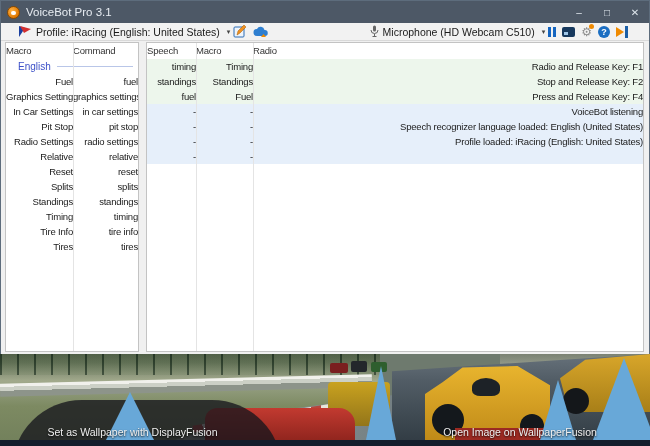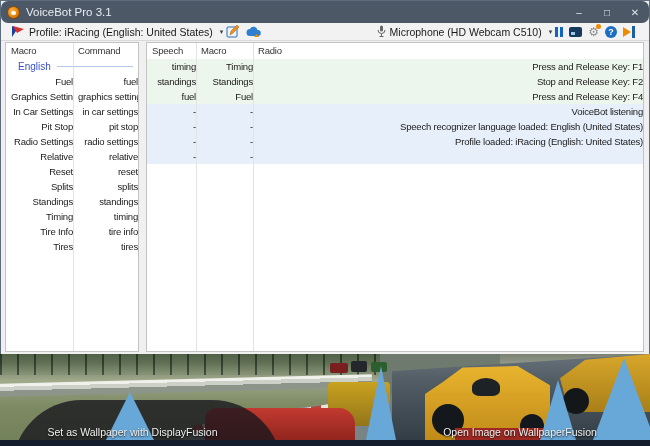--- a/index.html
+++ b/index.html
@@ -1,28 +1,28 @@
 <!DOCTYPE html>
 <html><head>
 <meta charset="utf-8">
 <style>
   * { margin:0; padding:0; box-sizing:border-box; }
   html,body { width:650px; height:446px; font-family:"Liberation Sans","DejaVu Sans",sans-serif; }
   .stage { position:relative; width:650px; height:446px; overflow:hidden; background:#f0f0f0; }
 
   
   .chrome { position:absolute; top:0; left:0; width:650px; height:354px; border:1px solid #5d6c7c; background:#f0f0f0; }
-  .titlebar { position:absolute; top:0; left:0; right:0; height:22px; background:#4d5866; display:flex; align-items:center; padding-left:6px;border-radius:7px; }
+  .titlebar { position:absolute; top:0; left:0; right:0; height:22px; background:#4d5866; display:flex; align-items:center; padding-left:6px; }
   .app-icon { width:13px; height:13px; border-radius:50%; background:radial-gradient(circle at 35% 35%, #ffb347, #e07800 70%); border:1px solid #8a4a00; margin-right:6px; position:relative; }
   .app-icon:after { content:""; position:absolute; left:3px; top:4px; width:5px; height:4px; background:#fff; border-radius:2px; }
   .title-text { color:#e7ecf2; font-size:11.5px; }
   .win-controls { margin-left:auto; display:flex; height:100%; }
   .wc { width:28px; height:100%; display:flex; align-items:center; justify-content:center; color:#dfe6ec; font-size:10px; cursor:pointer; }
 
-  .toolbar { position:absolute; top:22px; left:0; right:0; height:18px; background:#f2f2f2; border-bottom:1px solid #d9d9d9; display:flex; align-items:center; padding:0 11px; font-size:10.5px; color:#1a1a1a; }
+  .toolbar { position:absolute; top:22px; left:0; right:0; height:18px; background:#f2f2f2; border-bottom:1px solid #d9d9d9; display:flex; align-items:center; padding:0 18px; font-size:10.5px; color:#1a1a1a; }
   .tb-group { display:flex; align-items:center; gap:4px; background:none; border:none; font:inherit; color:inherit; cursor:pointer; }
   .tb-btn { background:none; border:none; padding:0 3px; display:flex; align-items:center; cursor:pointer; height:16px; }
   .caret { font-size:7px; color:#444; margin-left:3px; }
   .spacer { flex:1; }
   .pause-bars { display:flex; gap:2px; }
   .pause-bars span { display:block; width:3px; height:10px; background:#1565c0; }
   .monitor-ic { width:13px; height:10px; background:#17395e; border-radius:2px; position:relative; }
   .monitor-ic:after { content:""; position:absolute; left:2px; bottom:2px; width:4px; height:3px; background:#9fc6e8; }
   .gear-wrap { position:relative; font-size:12px; color:#8e8e8e; line-height:12px; }
   .gear-dot { position:absolute; right:-2px; top:-2px; width:5px; height:5px; border-radius:50%; background:#f08a00; }
@@ -35,21 +35,21 @@
   .main { position:absolute; top:40px; left:0; right:0; height:314px; background:#f0f0f0; }
   .panel { position:absolute; top:1px; bottom:3px; background:#fff; border:1px solid #c3c3c3; overflow:hidden; font-size:9.5px; letter-spacing:-0.2px; color:#1a1a1a; }
   .panel-left { left:4px; width:134px; }
   .panel-right { left:145px; right:5px; }
   .splitter { position:absolute; left:138px; width:7px; top:1px; bottom:3px; cursor:col-resize; }
   .vsep { position:absolute; top:0; bottom:0; width:1px; background:#e4e4e4; }
   .thead { display:grid; height:16px; line-height:16px; color:#333; }
   .row { display:grid; height:15px; line-height:15px; white-space:nowrap; cursor:default;text-align:right; }
   .grid-l { grid-template-columns:67px 1fr; }
   .grid-r { grid-template-columns:49px 57px 1fr; }
-  .cell { padding-left:5px; overflow:hidden; }
+  .cell { overflow:hidden; }
   .row-green { background:#edf6ec; }
   .row-blue { background:#e6effa; }
   .group-row { display:flex; align-items:center; height:15px; color:#3c50c8; letter-spacing:0; }
   .group-row .g-label { padding-left:12px; font-size:10px; }
   .group-line { flex:1; height:1px; background:#b9c6e8; margin:0 5px 0 6px; }
 
   
   .wp { position:absolute; top:354px; left:0; width:650px; height:86px; overflow:hidden; background:#6e7a6e; }
   .wp-left { position:absolute; left:0; top:0; width:380px; height:100%;
     background:linear-gradient(180deg,#46543f 0,#5d6b52 9px,#8d967c 20px,#a2aa8c 27px,#8f9a7a 36px,#7d8a62 52px,#73815c 100%); }
@@ -236,21 +236,21 @@
         <div class="vsep" style="left:49px"></div>
         <div class="vsep" style="left:106px"></div>
         <div class="thead grid-r">
           <span class="cell">Speech</span>
           <span class="cell">Macro</span>
           <span class="cell">Radio</span>
         </div>
         <div class="row grid-r row-green">
             <span class="cell">timing</span>
             <span class="cell">Timing</span>
-            <span class="cell">Press and Release Key: F1</span>
+            <span class="cell">Radio and Release Key: F1</span>
           </div>
         <div class="row grid-r row-green">
             <span class="cell">standings</span>
             <span class="cell">Standings</span>
             <span class="cell">Stop and Release Key: F2</span>
           </div>
         <div class="row grid-r row-green">
             <span class="cell">fuel</span>
             <span class="cell">Fuel</span>
             <span class="cell">Press and Release Key: F4</span>

